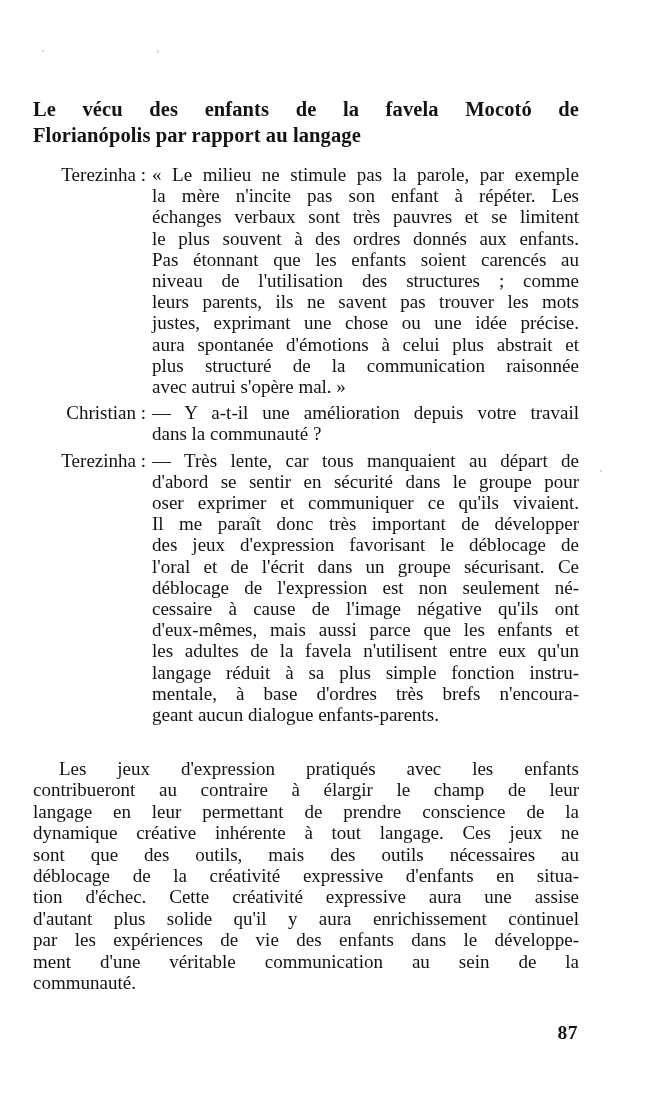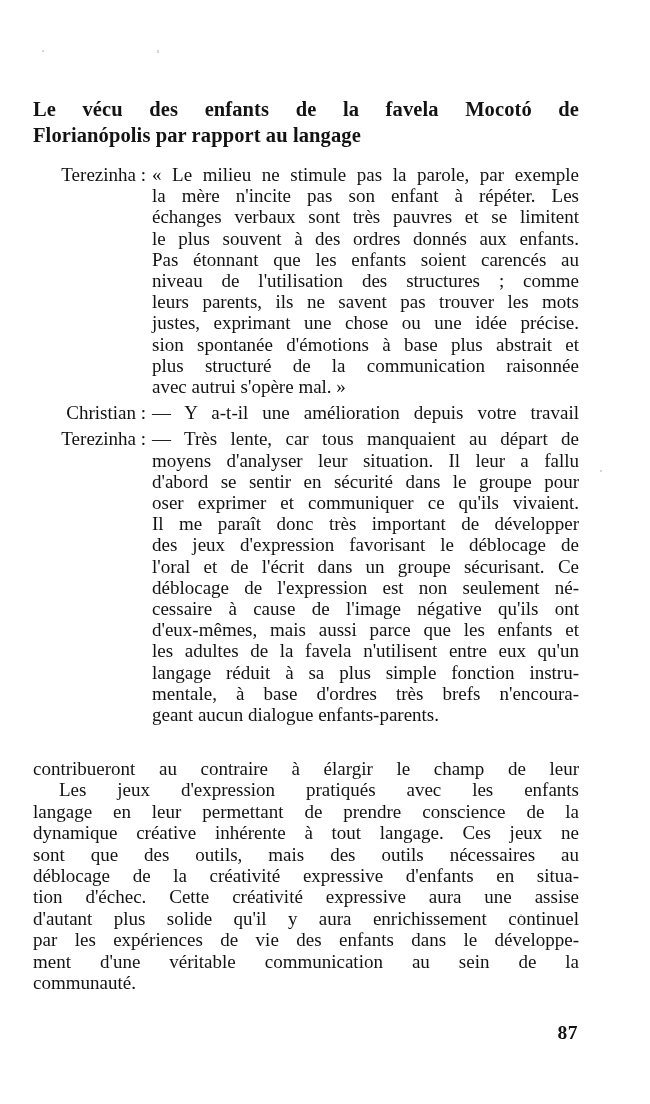--- a/index.html
+++ b/index.html
@@ -152,58 +152,58 @@
       <div class="speaker">Terezinha :</div>
       <div class="body">
         <span class="ln">« Le milieu ne stimule pas la parole, par exemple</span>
         <span class="ln">la mère n'incite pas son enfant à répéter. Les</span>
         <span class="ln">échanges verbaux sont très pauvres et se limitent</span>
         <span class="ln">le plus souvent à des ordres donnés aux enfants.</span>
         <span class="ln">Pas étonnant que les enfants soient carencés au</span>
         <span class="ln">niveau de l'utilisation des structures ; comme</span>
         <span class="ln">leurs parents, ils ne savent pas trouver les mots</span>
         <span class="ln">justes, exprimant une chose ou une idée précise.</span>
-        <span class="ln">sion spontanée d'émotions à base plus abstrait et</span>
+        <span class="ln">aura spontanée d'émotions à celui plus abstrait et</span>
         <span class="ln">plus structuré de la communication raisonnée</span>
         <span class="ln last">avec autrui s'opère mal. »</span>
       </div>
     </div>
 
     <div class="block">
       <div class="speaker">Christian :</div>
       <div class="body">
         <span class="ln">— Y a-t-il une amélioration depuis votre travail</span>
+        <span class="ln last">dans la communauté ?</span>
       </div>
     </div>
 
     <div class="block">
       <div class="speaker">Terezinha :</div>
       <div class="body">
         <span class="ln">— Très lente, car tous manquaient au départ de</span>
-        <span class="ln">moyens d'analyser leur situation. Il leur a fallu</span>
         <span class="ln">d'abord se sentir en sécurité dans le groupe pour</span>
         <span class="ln">oser exprimer et communiquer ce qu'ils vivaient.</span>
         <span class="ln">Il me paraît donc très important de développer</span>
         <span class="ln">des jeux d'expression favorisant le déblocage de</span>
         <span class="ln">l'oral et de l'écrit dans un groupe sécurisant. Ce</span>
         <span class="ln">déblocage de l'expression est non seulement né-</span>
         <span class="ln">cessaire à cause de l'image négative qu'ils ont</span>
         <span class="ln">d'eux-mêmes, mais aussi parce que les enfants et</span>
         <span class="ln">les adultes de la favela n'utilisent entre eux qu'un</span>
         <span class="ln">langage réduit à sa plus simple fonction instru-</span>
         <span class="ln">mentale, à base d'ordres très brefs n'encoura-</span>
         <span class="ln last">geant aucun dialogue enfants-parents.</span>
       </div>
     </div>
 
   </div>
 
   <div class="para" style="top:758px;">
+    <span class="ln indent">Les jeux d'expression pratiqués avec les enfants</span>
     <span class="ln">contribueront au contraire à élargir le champ de leur</span>
-    <span class="ln indent">Les jeux d'expression pratiqués avec les enfants</span>
     <span class="ln">langage en leur permettant de prendre conscience de la</span>
     <span class="ln">dynamique créative inhérente à tout langage. Ces jeux ne</span>
     <span class="ln">sont que des outils, mais des outils nécessaires au</span>
     <span class="ln">déblocage de la créativité expressive d'enfants en situa-</span>
     <span class="ln">tion d'échec. Cette créativité expressive aura une assise</span>
     <span class="ln">d'autant plus solide qu'il y aura enrichissement continuel</span>
     <span class="ln">par les expériences de vie des enfants dans le développe-</span>
     <span class="ln">ment d'une véritable communication au sein de la</span>
     <span class="ln last">communauté.</span>
   </div>

